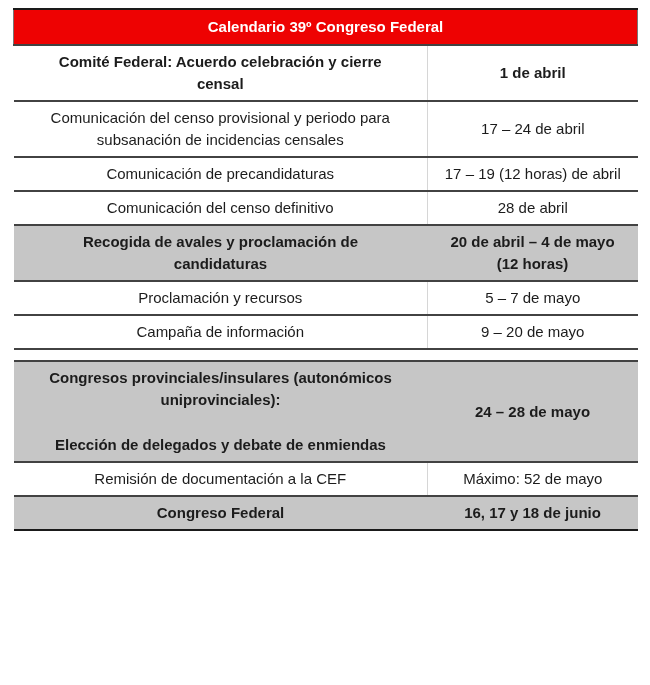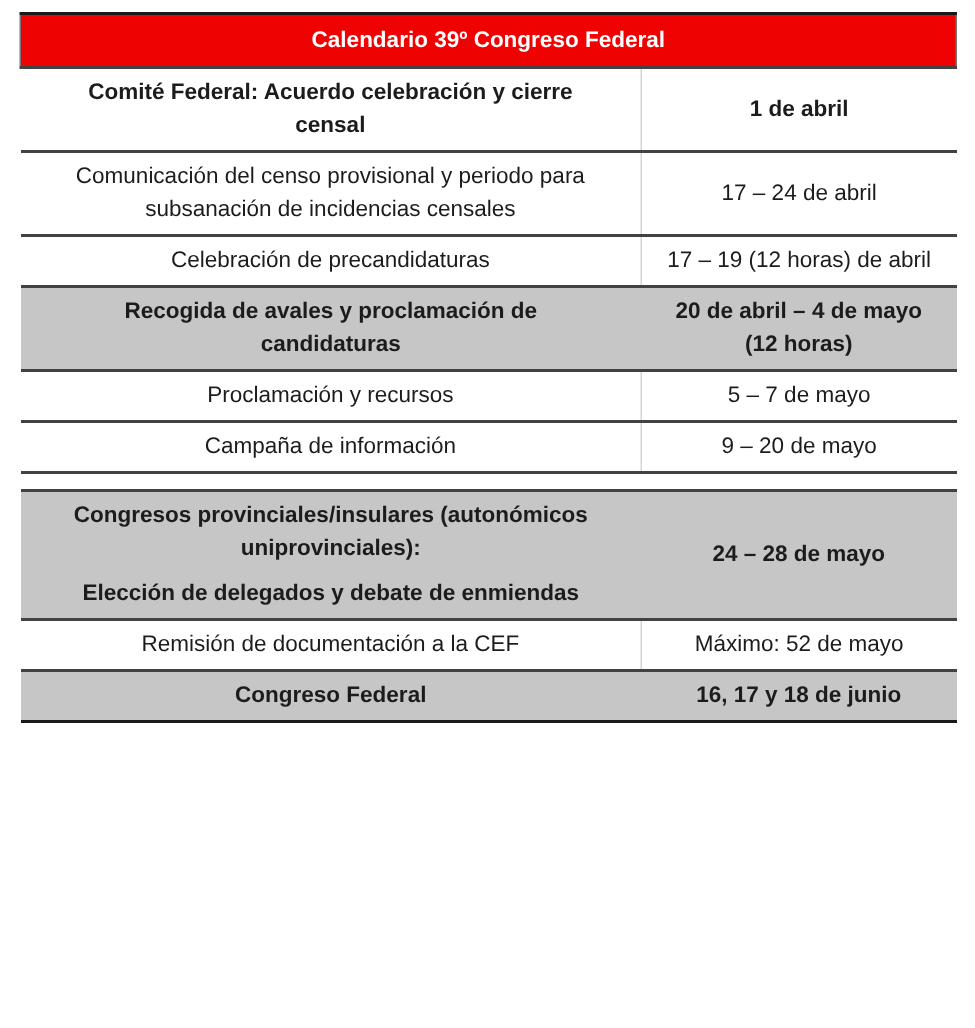--- a/index.html
+++ b/index.html
@@ -42,21 +42,21 @@
     font-weight:bold;
     padding:6px 10px;
     border-left:1px solid #777;
     border-right:1px solid #777;
     margin-left:16px;
   }
   tr.shaded{background:var(--shaded_bg);}
   tr.shaded td{font-weight:bold;}
   tr.bold-white td{font-weight:bold;}
   tr.spacer-row{height:10px;border-bottom:1px solid #9a9a9a;}
-  .event-line-2{margin-top:8px;}
+  .event-line-2{margin-top:23px;}
 </style>
 </head>
 <body>
 
 <div class="page">
   <table class="calendar">
     <colgroup>
         <col class="c-event">
         <col class="c-date">
       </colgroup>
@@ -70,24 +70,28 @@
       <td class="event-cell">Comité Federal: Acuerdo celebración y cierre censal</td>
       <td class="date-cell">1 de abril</td>
     </tr>
 
     <tr class="row-white">
       <td class="event-cell">Comunicación del censo provisional y periodo para subsanación de incidencias censales</td>
       <td class="date-cell">17 – 24 de abril</td>
     </tr>
 
     <tr class="row-white">
-      <td class="event-cell">Celebración de precandidaturas</td>
+      <td class="event-cell">Comunicación de precandidaturas</td>
       <td class="date-cell">17 – 19 (12 horas) de abril</td>
     </tr>
 
+    <tr class="row-white">
+      <td class="event-cell">Comunicación del censo definitivo</td>
+      <td class="date-cell">28 de abril</td>
+    </tr>
 
     <tr class="shaded">
       <td class="event-cell">Recogida de avales y proclamación de candidaturas</td>
       <td class="date-cell">20 de abril – 4 de mayo (12 horas)</td>
     </tr>
 
     <tr class="row-white">
       <td class="event-cell">Proclamación y recursos</td>
       <td class="date-cell">5 – 7 de mayo</td>
     </tr>

